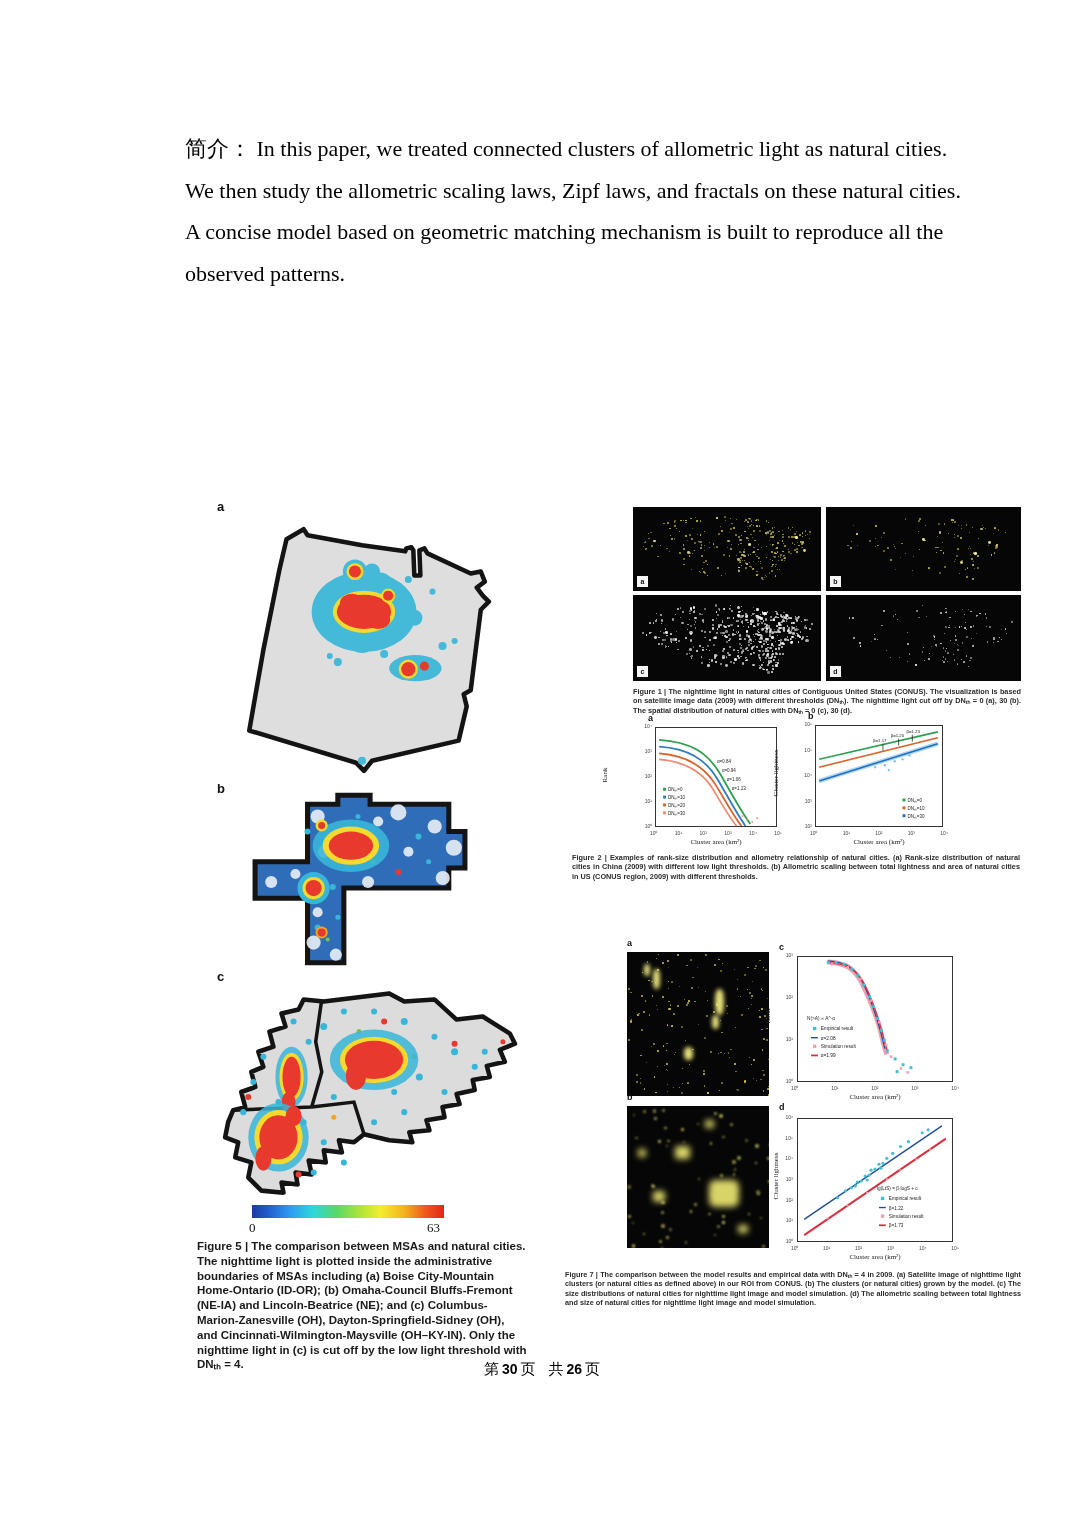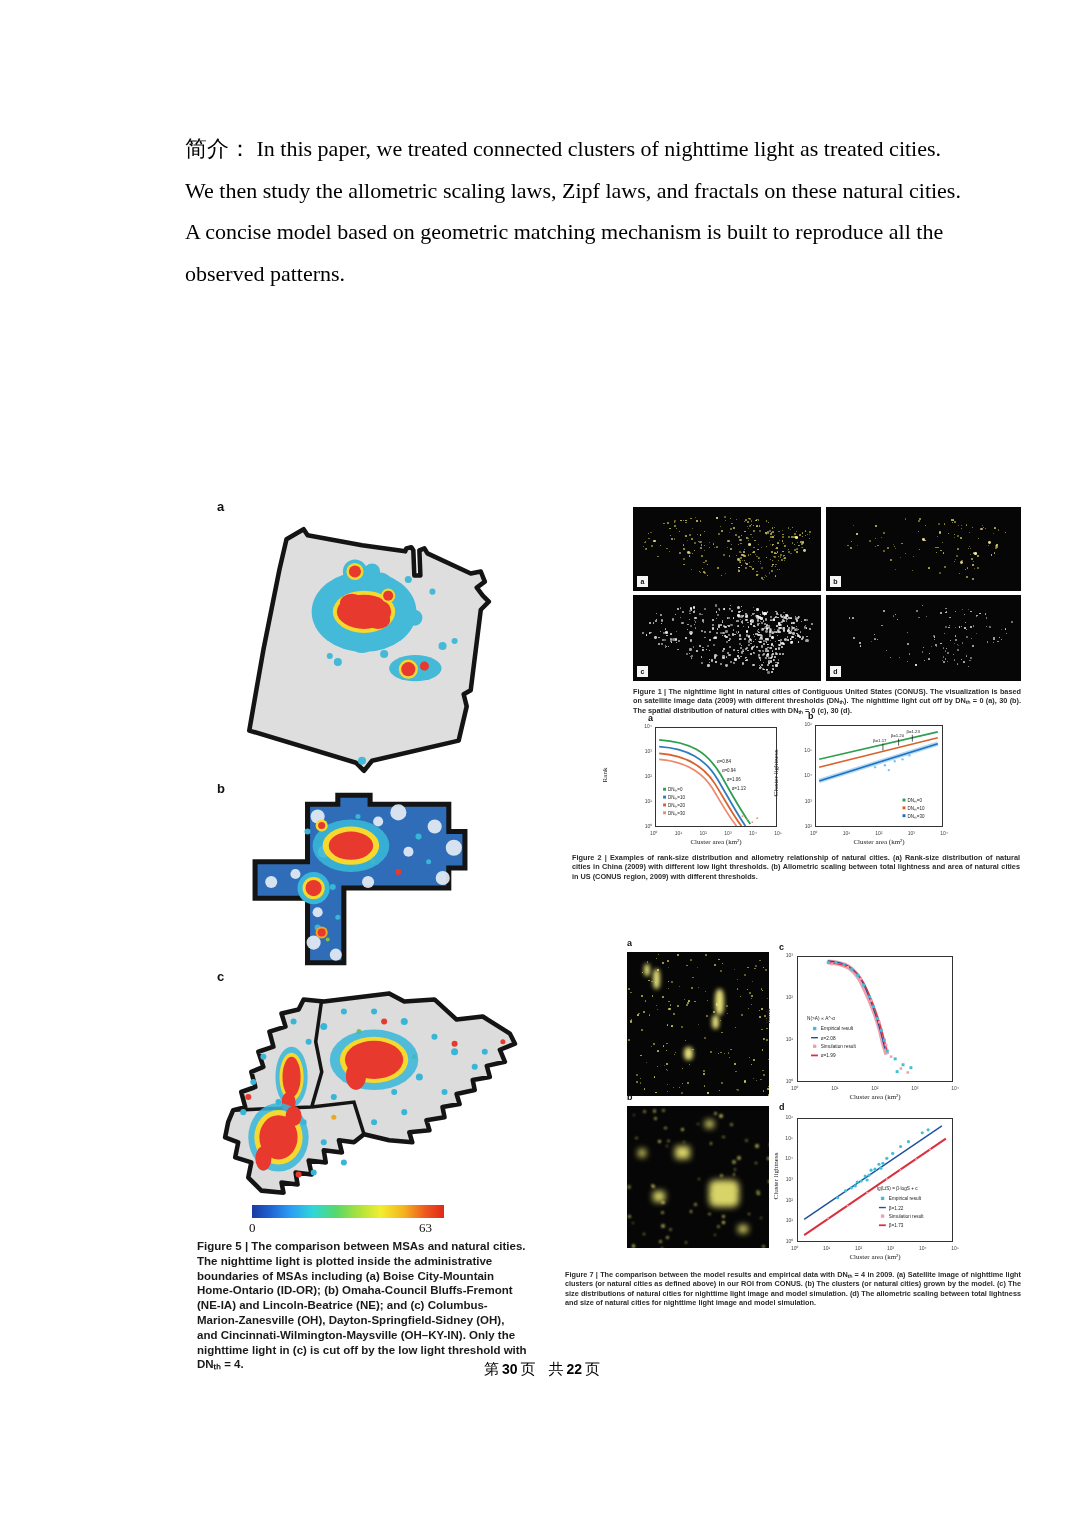--- a/index.html
+++ b/index.html
@@ -38,21 +38,21 @@
 
   .footer{left:0;right:0;top:1360px;text-align:center;font:15px "Liberation Serif",serif;color:#000;}
   .footer b{font-family:"Liberation Sans",sans-serif;font-size:14px;}
   .footer span{margin:0 3px;}
 </style>
 </head>
 <body>
 
 <div class="page">
 
-  <div class="abs para-en">简介： In this paper, we treated connected clusters of nighttime light as treated cities. We then study the allometric scaling laws, Zipf laws, and fractals on these natural cities. A concise model based on geometric matching mechanism is built to reproduce all the observed patterns.</div>
+  <div class="abs para-en">简介： In this paper, we treated connected clusters of allometric light as natural cities. We then study the allometric scaling laws, Zipf laws, and fractals on these natural cities. A concise model based on geometric matching mechanism is built to reproduce all the observed patterns.</div>
 
   <div class="abs" style="left:195px;top:495px;width:332px;height:852px;">
     <div class="abs pl" style="left:22px;top:4px;">a</div>
 
     <svg class="abs" style="left:16px;top:14px;" width="302" height="276" viewBox="0 0 300 274">
       <path d="M75,30 L92,20 L96,26 L150,36 L193,42 L194,39 L199,38 L201,41 L202,66 L208,66 L207,41 L212,39 L215,44 L258,64 L268,62 L272,72 L264,78 L270,86 L276,92 L268,100 L258,180 L251,184 L254,196 L246,230 L160,250 L152,260 L144,252 L38,220 L52,140 L68,60 Z" fill="#dedede" stroke="#141414" stroke-width="4.5" stroke-linejoin="round"></path>
       <g fill="#38b6d8" opacity="0.92">
         <ellipse cx="152" cy="102" rx="52" ry="40"></ellipse>
         <circle cx="120" cy="95" r="14"></circle>
           <circle cx="135" cy="78" r="12"></circle>
@@ -201,21 +201,21 @@
         <ellipse cx="75" cy="155" rx="30" ry="34" fill="#38b6d8" opacity="0.85"></ellipse>
         <ellipse cx="75" cy="155" rx="24" ry="27" fill="#f5d92e"></ellipse>
         <ellipse cx="75" cy="155" rx="19" ry="22" fill="#e8392e"></ellipse>
         <ellipse cx="60" cy="176" rx="8" ry="12" fill="#e8392e"></ellipse>
         <ellipse cx="90" cy="134" rx="8" ry="10" fill="#e8392e"></ellipse>
       </g>
     </svg>
 
     <div class="abs colorbar" style="left:57px;top:710px;width:192px;"></div>
     <div class="abs cbl" style="left:54px;top:725px;">0</div>
-    <div class="abs cbl" style="left:224px;top:725px;">63</div>
+    <div class="abs cbl" style="left:232px;top:725px;">63</div>
 
     <div class="abs caption-f5" style="left:2px;top:744px;width:330px;">Figure 5 | The comparison between MSAs and natural cities. The nighttime light is plotted inside the administrative boundaries of MSAs including (a) Boise City-Mountain Home-Ontario (ID-OR); (b) Omaha-Council Bluffs-Fremont (NE-IA) and Lincoln-Beatrice (NE); and (c) Columbus-Marion-Zanesville (OH), Dayton-Springfield-Sidney (OH), and Cincinnati-Wilmington-Maysville (OH–KY-IN). Only the nighttime light in (c) is cut off by the low light threshold with DNₜₕ = 4.</div>
   </div>
 
   <div class="abs" style="left:633px;top:503px;width:388px;height:202px;">
     <div class="nl-panel" style="left:0;top:4px;width:188px;height:84px;">
       <div class="spec">
           <i style="position: absolute; left: 19.483%; top: 32.7448%; width: 1.20659px; height: 1.20659px; border-radius: 50%; background: rgb(207, 198, 74); opacity: 0.809409;"></i>
           <i style="position: absolute; left: 59.4607%; top: 65.418%; width: 1.68212px; height: 1.68212px; border-radius: 50%; background: rgb(207, 198, 74); opacity: 0.685659;"></i>
           <i style="position: absolute; left: 6.238%; top: 40.7446%; width: 0.901353px; height: 0.901353px; border-radius: 50%; background: rgb(207, 198, 74); opacity: 0.890303;"></i>
@@ -1734,16 +1734,16 @@
         <span>10³</span>
         <span>10⁴</span>
         <span>10⁵</span>
       </div>
     <div class="abs axlabel" style="left:232px;top:325px;width:156px;">Cluster area (km²)</div>
 
     <div class="abs caption-sm" style="left:0;top:342px;width:456px;">Figure 7 | The comparison between the model results and empirical data with DNₜₕ = 4 in 2009. (a) Satellite image of nighttime light clusters (or natural cities as defined above) in our ROI from CONUS. (b) The clusters (or natural cities) grown by the model. (c) The size distributions of natural cities for nighttime light image and model simulation. (d) The allometric scaling between total lightness and size of natural cities for nighttime light image and model simulation.</div>
   </div>
 
   <div class="abs footer">
-    <span>第</span><b>30</b><span>页</span><span style="margin-left:10px;">共</span><b>22</b><span>页</span>
+    <span>第</span><b>30</b><span>页</span><span style="margin-left:10px;">共</span><b>26</b><span>页</span>
   </div>
 
 </div>
 
 </body></html>

